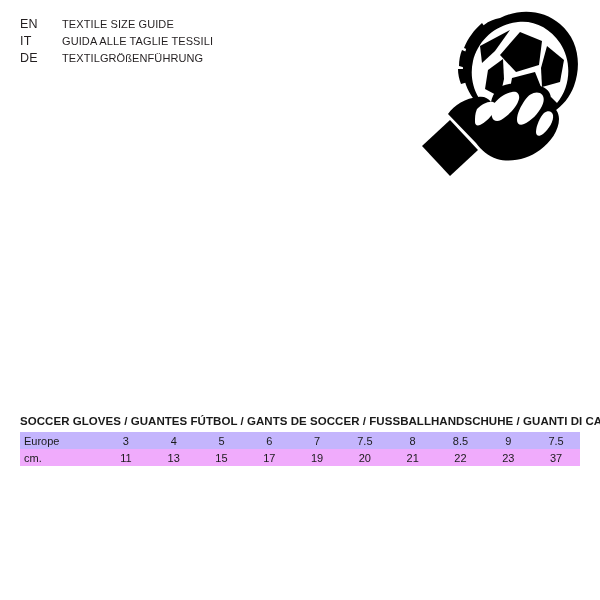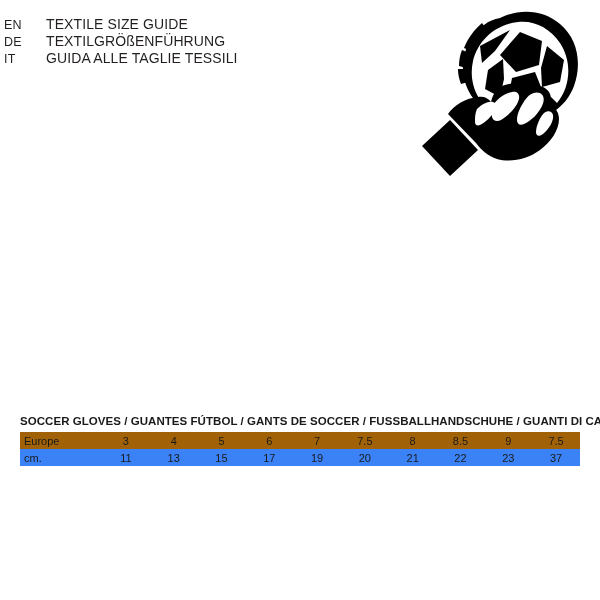--- a/index.html
+++ b/index.html
@@ -12,39 +12,39 @@
     background: #ffffff;
     font-family: "Liberation Sans", sans-serif;
     color: #1a1a1a;
     overflow: hidden;
     position: relative;
   }
 
   
   .lang-block {
     position: absolute;
-    left: 4px;
+    left: 20px;
     top: 16px;
     width: 340px;
   }
   .lang-row {
     display: flex;
     align-items: baseline;
     height: 17px;
     line-height: 17px;
   }
   .lang-code {
     width: 42px;
     flex: 0 0 42px;
     font-size: 12.5px;
     letter-spacing: 0.2px;
     color: #231f20;
   }
   .lang-text {
-    font-size: 14px;
+    font-size: 11px;
     letter-spacing: 0.1px;
     color: #231f20;
     white-space: nowrap;
   }
 
   
   .illus {
     position: absolute;
     right: 18px;
     top: 8px;
@@ -79,47 +79,47 @@
   }
   table.size-table td {
     font-size: 11px;
     color: #1a1a1a;
     height: 17px;
     padding: 0;
     text-align: center;
     vertical-align: middle;
   }
   table.size-table tr.row-eu {
-    background: #a16207;
+    background: #c4b5fd;
     border-radius: 7px;
   }
   table.size-table tr.row-cm {
-    background: #3b82f6;
+    background: #f0abfc;
   }
   table.size-table td.label-cell {
     text-align: left;
     padding-left: 4px;
     width: 78px;
   }
 </style>
 </head>
 <body>
 
 <div class="lang-block">
   <div class="lang-row">
     <span class="lang-code">EN</span>
     <span class="lang-text">TEXTILE SIZE GUIDE</span>
   </div>
   <div class="lang-row">
+    <span class="lang-code">IT</span>
+    <span class="lang-text">GUIDA ALLE TAGLIE TESSILI</span>
+  </div>
+  <div class="lang-row">
     <span class="lang-code">DE</span>
     <span class="lang-text">TEXTILGRÖßENFÜHRUNG</span>
-  </div>
-  <div class="lang-row">
-    <span class="lang-code">IT</span>
-    <span class="lang-text">GUIDA ALLE TAGLIE TESSILI</span>
   </div>
 </div>
 
 <div class="illus">
   <svg viewBox="0 0 190 185" xmlns="http://www.w3.org/2000/svg" aria-hidden="true">
     <g fill="#000000">
 
       <path d="M108,10 C128,0 152,2 168,16 C186,31 190,56 182,78 C174,100 152,114 128,114 C104,114 82,99 74,77 C66,55 74,30 92,17 C97,13 102,11 108,10 Z
                M126,14 C104,16 86,32 81,53 C76,75 86,98 106,107 C126,117 151,112 165,95 C179,78 180,53 168,35 C158,20 142,12 126,14 Z"></path>
 

